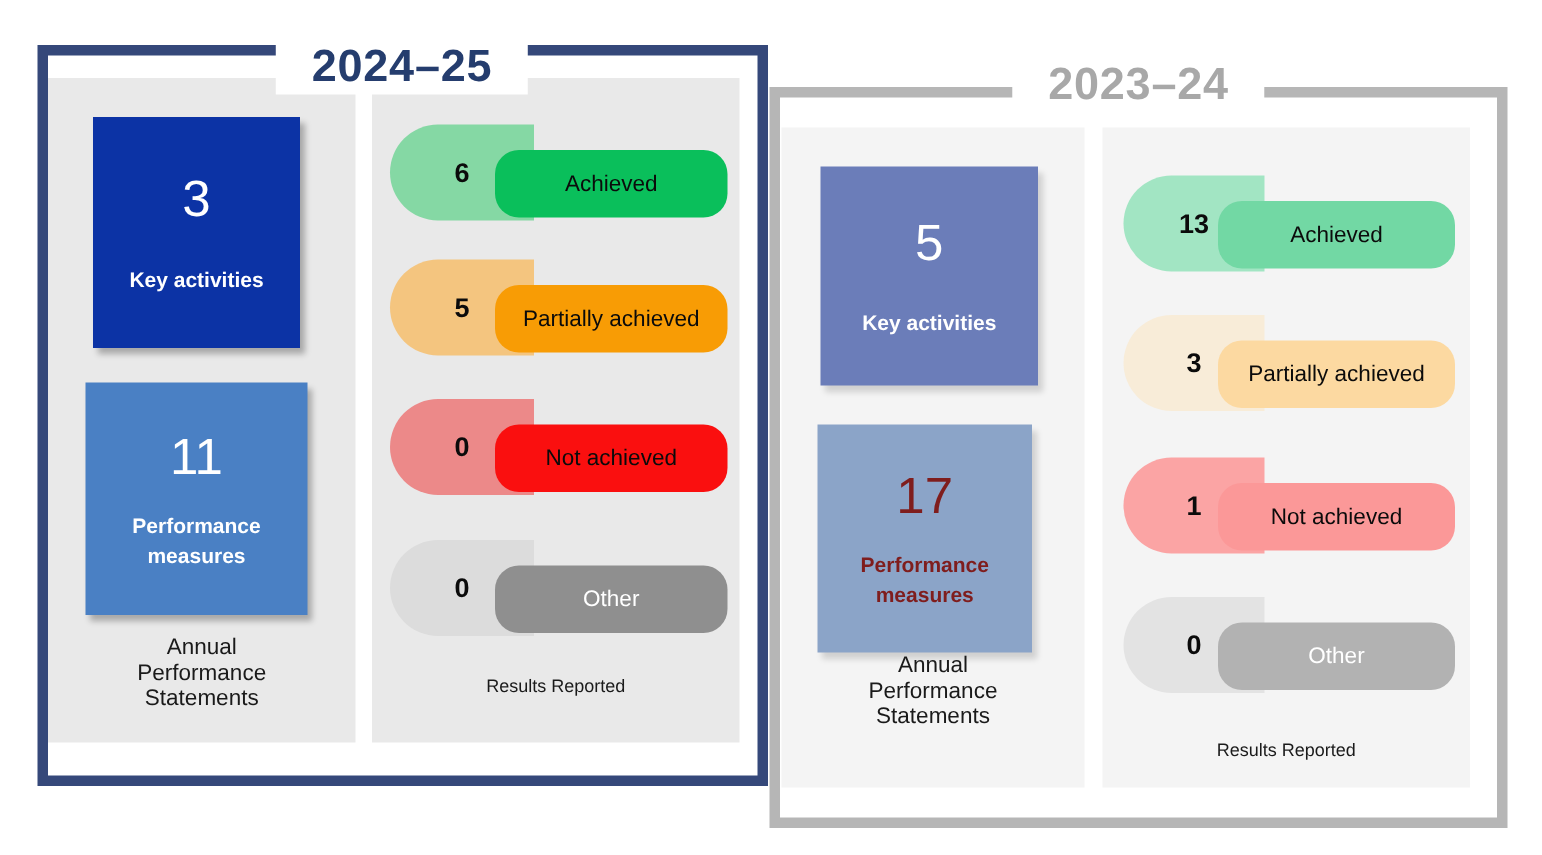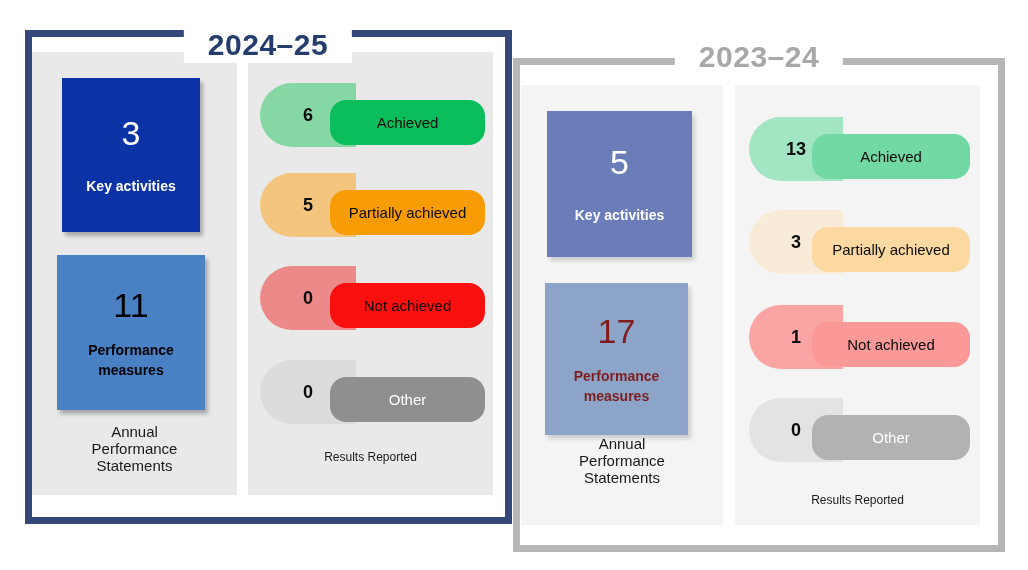--- a/index.html
+++ b/index.html
@@ -108,21 +108,21 @@
 
   <section class="year-group y0">
     <div class="frame" style="border-color: rgb(53, 72, 122);"></div>
     <div class="year-title" style="color: rgb(37, 61, 110);">2024–25</div>
 
     <div class="panel panel-statements" style="background-color: rgb(233, 233, 233);">
       <div class="stat-box box-1" style="background-color: rgb(12, 51, 165); color: rgb(255, 255, 255);">
         <div class="stat-value">3</div>
         <div class="stat-label">Key activities</div>
       </div>
-      <div class="stat-box box-2" style="background-color: rgb(74, 128, 196); color: #000000;">
+      <div class="stat-box box-2" style="background-color: rgb(74, 128, 196); color: #ffffff;">
         <div class="stat-value">11</div>
         <div class="stat-label">Performance measures</div>
       </div>
       <div class="statements-caption">
         <div class="caption-inner">Annual Performance Statements</div>
       </div>
     </div>
 
     <div class="panel panel-results" style="background-color: rgb(233, 233, 233);">
       <div class="result-row row-1">

